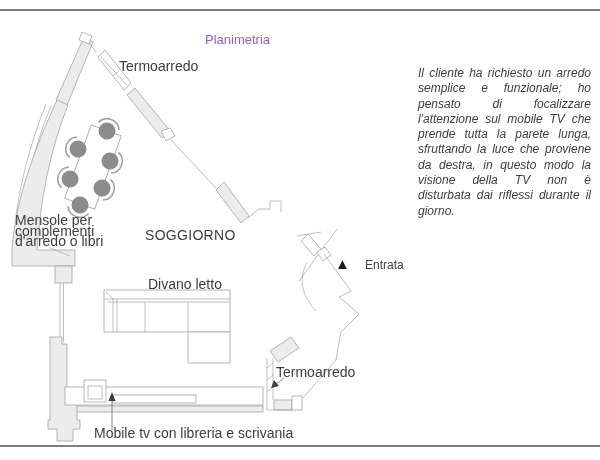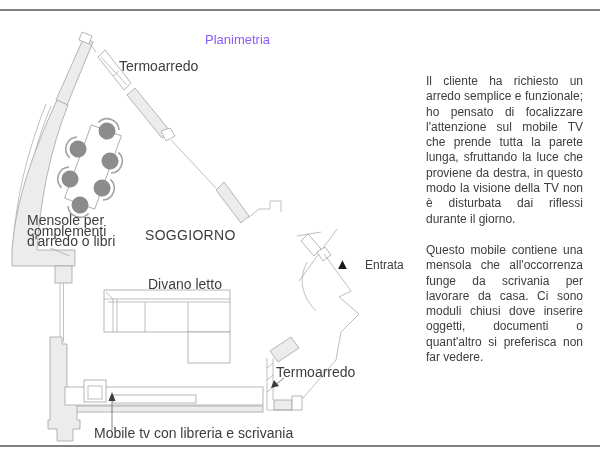--- a/index.html
+++ b/index.html
@@ -19,21 +19,21 @@
   .arrow{fill:var(--text,#3d3d3d);stroke:none;}
   .lbl{position:absolute;font-size:14px;line-height:11px;color:var(--text,#3d3d3d);white-space:nowrap;}
   .lbl.multi{white-space:pre-line;line-height:10.5px;}
   #page-title{position:absolute;left:205px;top:32px;font-size:13px;color:#8b5cf6;}
   #entrata-marker{position:absolute;left:335px;top:256px;font-size:15px;line-height:15px;color:var(--marker,#1a1a1a);}
   #entrata-label{left:353px;top:260px;font-size:12px;padding-left:12px;}
   #description{
     position:absolute;left:410px;top:58px;width:189px;
     font-size:12px;line-height:15.3px;text-align:justify;color:var(--text,#3d3d3d);
   }
-  #description p{margin:16px;}
+  #description p{margin:8px;font-style:italic;}
   #scale-label{left:1px;top:436px;margin-top:45px;}
 </style>
 </head>
 <body>
 
 <div class="hline" style="top:9px"></div>
 <div class="hline" style="top:445px"></div>
 
 <svg id="plan-svg" width="600" height="460" viewBox="0 0 600 460">
 
@@ -155,27 +155,26 @@
   </g>
   <g>
     <line class="thin" x1="284" y1="378" x2="274" y2="386" style="stroke:#555"></line>
     <polygon class="arrow" points="271,388 279,386 274,380"></polygon>
   </g>
 </svg>
 
 <div id="page-title">Planimetria</div>
 
 <div class="lbl" style="left:119px;top:61px">Termoarredo</div>
-<div class="lbl multi" style="left:27px;top:215px">Mensole per
+<div class="lbl multi" style="left:15px;top:215px">Mensole per
 complementi
 d'arredo o libri</div>
 <div class="lbl" style="left:145px;top:230px;letter-spacing:0.3px">SOGGIORNO</div>
 <div class="lbl" style="left:148px;top:279px">Divano letto</div>
 <div id="entrata-marker">▲</div>
 <div class="lbl" id="entrata-label">Entrata</div>
 <div class="lbl" style="left:276px;top:367px">Termoarredo</div>
 <div class="lbl" style="left:94px;top:428px">Mobile tv con libreria e scrivania</div>
 <div class="lbl" id="scale-label">cala 1:50</div>
 
 <div id="description">
   <p>Il cliente ha richiesto un arredo semplice e funzionale; ho pensato di focalizzare l'attenzione sul mobile TV che prende tutta la parete lunga, sfruttando la luce che proviene da destra, in questo modo la visione della TV non è disturbata dai riflessi durante il giorno.</p>
-  <p>Questo mobile contiene una mensola che all'occorrenza funge da scrivania per lavorare da casa. Ci sono moduli chiusi dove inserire oggetti, documenti o quant'altro si preferisca non far vedere.</p>
 </div>
 
 </body></html>

